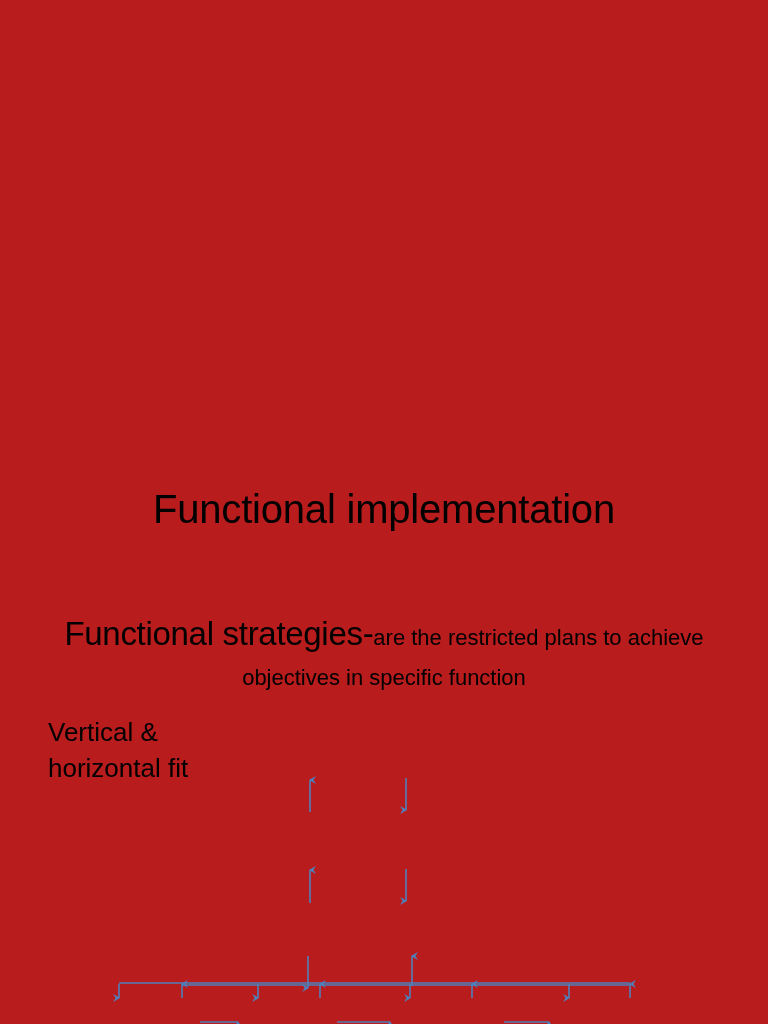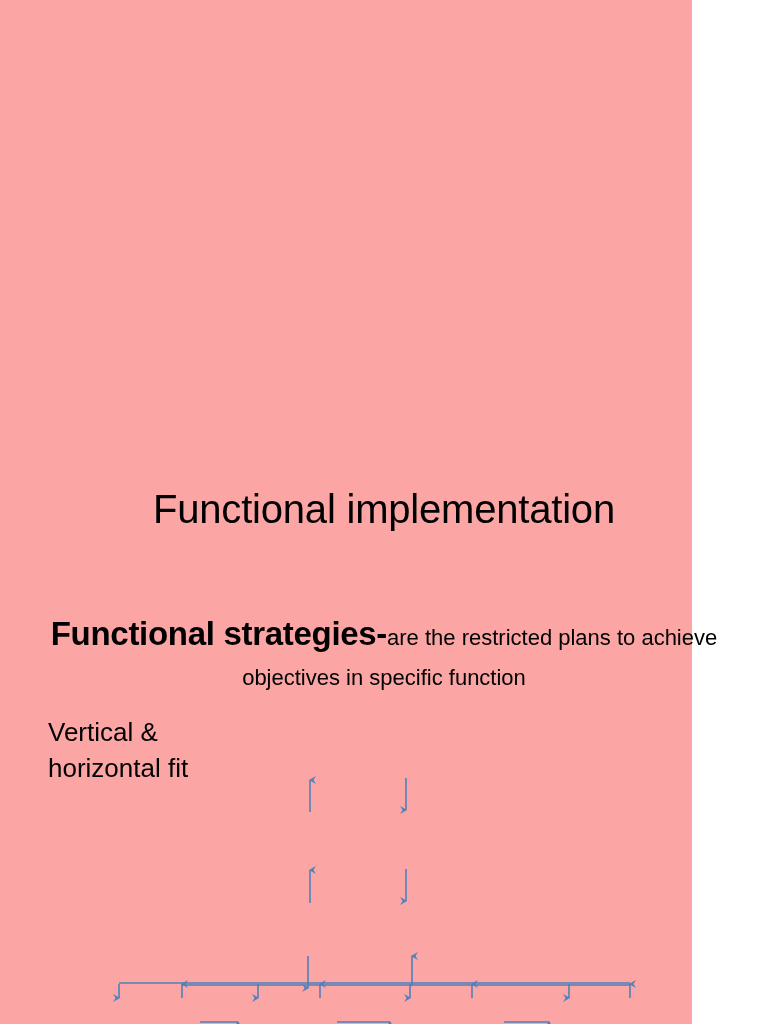--- a/index.html
+++ b/index.html
@@ -12,23 +12,23 @@
     height: 1024px;
     overflow: hidden;
     font-family: "Liberation Sans", sans-serif;
     color: #000000;
     position: relative;
   }
 
   .slide {
     position: absolute;
     left: 0; top: 0;
-    width: 692px;
+    width: 768px;
     height: 1024px;
-    background: #fca5a5;
+    background: #b91c1c;
   }
 
   
   .slide-title {
     position: absolute;
     left: 0;
     top: 484px;
     width: 768px;
     text-align: center;
     font-size: 40px;
@@ -42,21 +42,21 @@
   .lead-block {
     position: absolute;
     left: 30px;
     top: 615px;
     width: 708px;
     text-align: center;
     line-height: 38px;
   }
   .lead-strong {
     font-size: 33px;
-    font-weight: 700;
+    font-weight: 400;
     letter-spacing: -0.3px;
     margin-top: 36px;
   }
   .lead-rest {
     font-size: 22px;
     font-weight: 400;
   }
 
   .fit-note {
     position: absolute;

